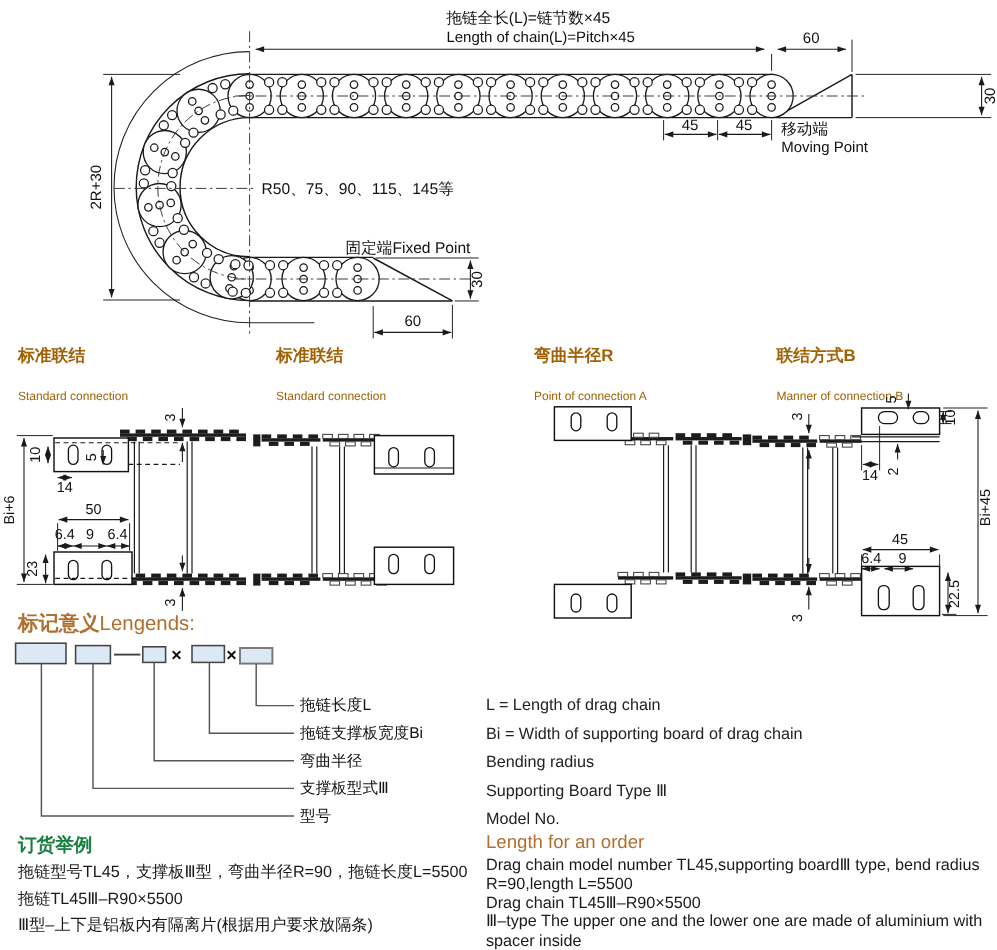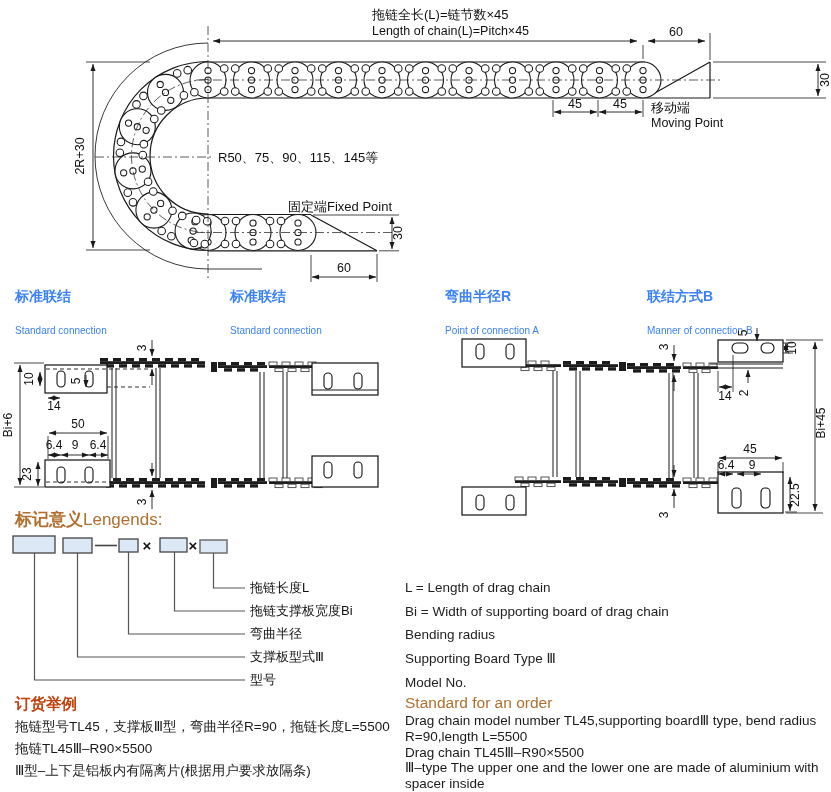--- a/index.html
+++ b/index.html
@@ -22,25 +22,25 @@
   .sb{fill:#1c1c1c;}
   .sl{fill:#fff;stroke:#444;stroke-width:0.9;}
   text{font-family:"Liberation Sans","DejaVu Sans",sans-serif;fill:#111;}
   .dt{font-size:12.5px;}
   .dts{font-size:12px;}
   .cjk{font-size:13px;}
   .times{font-size:15px;font-weight:bold;}
   
   .hcn{font-size:14px;font-weight:bold;}
   .hen{font-size:10px;margin-top:19px;}
-  .accent{color:#3b82f6;}
+  .accent{color:#a16207;}
   #legend-head{left:15px;top:508px;font-size:17px;color:#b06f2e;}
   #legend-head .cnb{font-weight:bold;text-align:center;}
   #legend-en{left:405px;top:576px;width:420px;font-size:13.5px;line-height:23.7px;color:#222;}
-  #order-cn-head{left:15px;top:694px;font-size:15.5px;font-weight:bold;color:#c2410c;}
+  #order-cn-head{left:15px;top:694px;font-size:15.5px;font-weight:bold;color:#15803d;}
   #order-cn-lines{left:15px;top:716px;width:385px;font-size:13.5px;line-height:22px;color:#1a1a1a;}
   #order-en-head{left:405px;top:694px;font-size:15.5px;color:#b06f2e;}
   #order-en-lines{left:405px;top:713px;width:424px;font-size:13.5px;line-height:15.8px;color:#1a1a1a;}
 </style>
 </head>
 <body>
 
 <svg id="top-draw" style="top:0" width="831" height="285" viewBox="0 0 831 285">
   <defs>
     <marker id="a1" viewBox="0 0 8 6" markerWidth="9" markerHeight="7" refX="7.5" refY="3" orient="auto-start-reverse">
@@ -588,18 +588,18 @@
   <div>Supporting Board Type Ⅲ</div>
   <div>Model No.</div>
 </div>
 
 <div class="abs" id="order-cn-head">订货举例</div>
 <div class="abs" id="order-cn-lines">
   <div>拖链型号TL45，支撑板Ⅲ型，弯曲半径R=90，拖链长度L=5500</div>
   <div>拖链TL45Ⅲ–R90×5500</div>
   <div>Ⅲ型–上下是铝板内有隔离片(根据用户要求放隔条)</div>
 </div>
-<div class="abs" id="order-en-head">Standard for an order</div>
+<div class="abs" id="order-en-head">Length for an order</div>
 <div class="abs" id="order-en-lines">
   <div>Drag chain model number TL45,supporting boardⅢ type, bend radius R=90,length L=5500</div>
   <div>Drag chain TL45Ⅲ–R90×5500</div>
   <div>Ⅲ–type The upper one and the lower one are made of aluminium with spacer inside</div>
 </div>
 
 </body></html>

